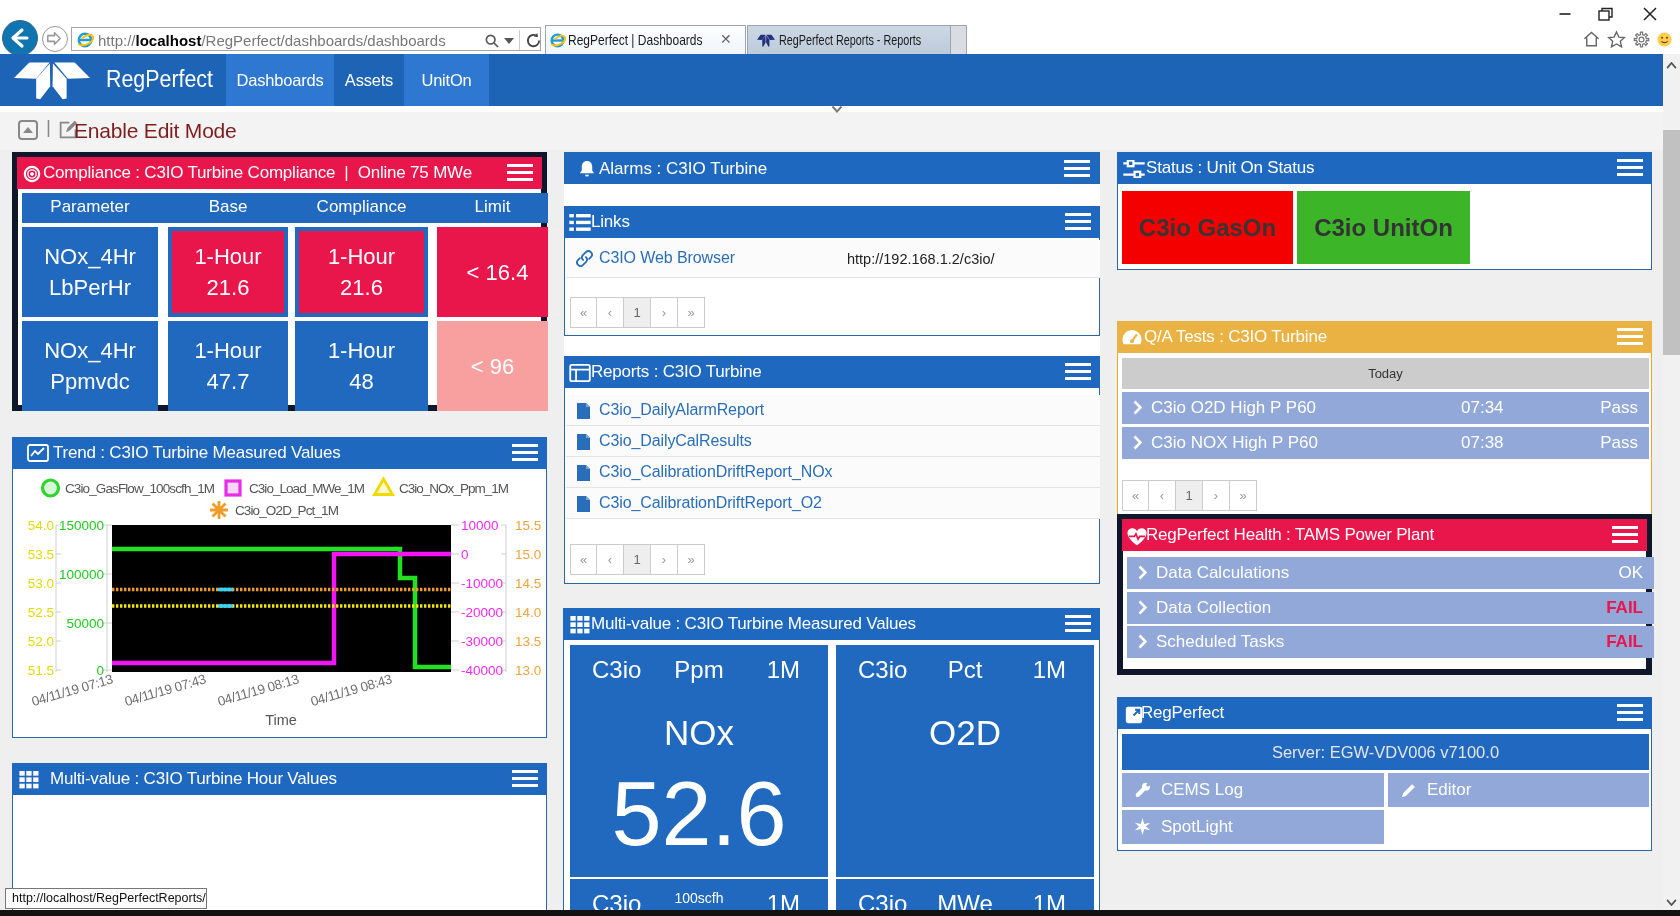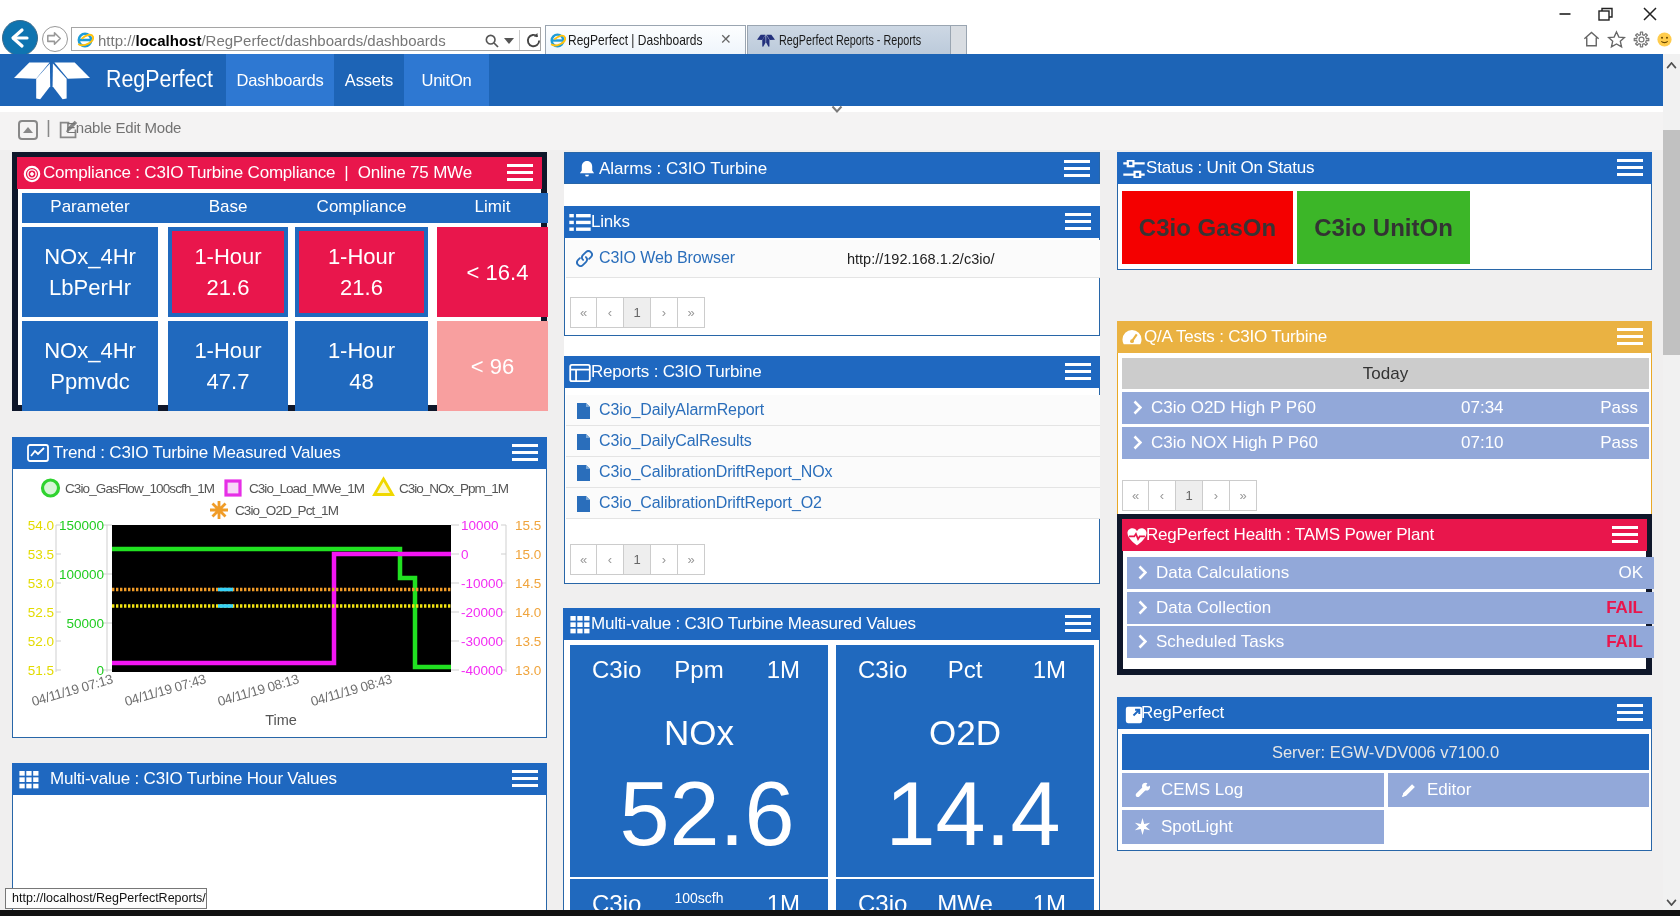--- a/index.html
+++ b/index.html
@@ -56,21 +56,21 @@
 .linkrow { position:absolute; border-bottom:1px solid #e4e4e4; background:#fbfbfb; }
 .bluelink { position:absolute; color:#2a6ebb; font-size:16px; white-space:nowrap; letter-spacing:-0.1px; }
 .docicon { position:absolute; width:13px; height:16px; }
 
 .tile { position:absolute; background:#2069be; color:#fff; overflow:hidden; }
 .trow { position:absolute; left:0; top:11px; width:100%; height:30px; font-size:24px; }
 .trow .tl { position:absolute; left:22px; }
 .trow .tc { position:absolute; left:0; width:100%; text-align:center; }
 .trow .tr { position:absolute; right:28px; }
 .tname { position:absolute; left:0; top:68px; width:100%; text-align:center; font-size:35px; }
-.tval { position:absolute; left:8px; top:118px; width:100%; text-align:center; font-size:90px; }
+.tval { position:absolute; left:0; top:118px; width:100%; text-align:center; font-size:90px; }
 </style></head><body>
 
 <div id="chrome">
   <div id="backbtn">
       <svg width="24" height="24" viewBox="0 0 24 24">
         <path d="M14 4 L5 12 L14 20" stroke="#fff" stroke-width="3.2" fill="none" stroke-linecap="round" stroke-linejoin="round"></path>
         <path d="M5.5 12 L19 12" stroke="#fff" stroke-width="3.2" stroke-linecap="round"></path>
       </svg>
     </div>
   <div id="fwdbtn"><svg width="23" height="23" viewBox="0 0 24 24">
@@ -168,21 +168,21 @@
 
 <div id="toolbar">
   <div class="abs" style="left:18px;top:8px;width:20px;height:20px;border:2px solid #888;border-radius:4px;"><svg width="16" height="16" viewBox="0 0 16 16">
         <path d="M3 11 L8 5 L13 11 Z" fill="#888"></path>
       </svg></div>
   <div class="abs" style="left:46px;top:4px;font-size:19px;color:#888">|</div>
   <svg class="abs" style="left:58px;top:7px" width="21" height="21" viewBox="0 0 24 24">
       <path d="M20 12 V21 H3 V4 H13" fill="none" stroke="#888" stroke-width="2"></path>
       <path d="M9 15 L11 10 L19 2 L22 4.5 L13.5 13 Z" fill="#888"></path>
     </svg>
-  <div class="abs" style="left:66px;top:7px;font-size:15px;color:#737373;letter-spacing:-0.2px">Enable Edit Mode</div>
+  <div class="abs" style="left:74px;top:7px;font-size:21px;color:#7f1d1d;letter-spacing:-0.2px">Enable Edit Mode</div>
 </div>
 
 <div id="content"></div>
 
 <div class="panel p-red" style="left:12px;top:152px;width:535px;height:259px">
   <div class="ph ph-red">
     <svg class="picon" style="left:4px;top:8px" width="15" height="15" viewBox="0 0 20 20">
         <g fill="none" stroke="#fff">
           <circle cx="10" cy="10" r="8" stroke-width="2.4"></circle>
           <circle cx="10" cy="10" r="4.6" stroke-width="1.6"></circle>
@@ -472,21 +472,20 @@
     <div class="tname">NOx</div>
     <div class="tval">52.6</div>
   </div>
   <div class="tile" style="left:272px;top:36px;width:258px;height:232px">
     <div class="trow">
         <span class="tl">C3io</span>
         <span class="tc">Pct</span>
         <span class="tr">1M</span>
       </div>
     <div class="tname">O2D</div>
-    <div class="tval">14.4</div>
   </div>
   <div class="tile" style="left:6px;top:270px;width:258px;height:232px">
     <div class="trow">
         <span class="tl">C3io</span>
         <span class="tc" style="font-size:14px">100scfh</span>
         <span class="tr">1M</span>
       </div>
   </div>
   <div class="tile" style="left:272px;top:270px;width:258px;height:232px">
     <div class="trow">
@@ -524,35 +523,35 @@
         <path d="M10 11.5 L14.5 5" stroke="#eab242" stroke-width="2"></path>
         <circle cx="10" cy="11.5" r="1.8" fill="#eab242"></circle>
       </svg>
     <div class="ttl" style="left:27px">Q/A Tests : C3IO Turbine</div>
     <div class="burger">
         <div></div>
         <div></div>
         <div></div>
       </div>
   </div>
-  <div class="abs" style="left:4px;top:36px;width:527px;height:31px;background:#ccc;color:#333;font-size:17px;text-align:center;line-height:31px">Today</div>
+  <div class="abs" style="left:4px;top:36px;width:527px;height:31px;background:#ccc;color:#333;font-size:13px;text-align:center;line-height:31px">Today</div>
   <div class="lrow" style="left:4px;top:70px;width:527px;height:32px">
     <svg class="chev" width="9" height="15" viewBox="0 0 9 15">
         <path d="M1.5 1.5 L7.5 7.5 L1.5 13.5" fill="none" stroke="#fff" stroke-width="2.6"></path>
       </svg>
     <span style="position:absolute;left:29px">C3io O2D High P P60</span>
     <span style="position:absolute;left:339px">07:34</span>
     <span style="position:absolute;right:11px">Pass</span>
   </div>
   <div class="lrow" style="left:4px;top:105px;width:527px;height:32px">
     <svg class="chev" width="9" height="15" viewBox="0 0 9 15">
         <path d="M1.5 1.5 L7.5 7.5 L1.5 13.5" fill="none" stroke="#fff" stroke-width="2.6"></path>
       </svg>
     <span style="position:absolute;left:29px">C3io NOX High P P60</span>
-    <span style="position:absolute;left:339px">07:10</span>
+    <span style="position:absolute;left:339px">07:38</span>
     <span style="position:absolute;right:11px">Pass</span>
   </div>
   <div class="pager" style="left:4px;top:158px">
       <div>«</div>
       <div>‹</div>
       <div class="act">1</div>
       <div>›</div>
       <div>»</div>
     </div>
 </div>

